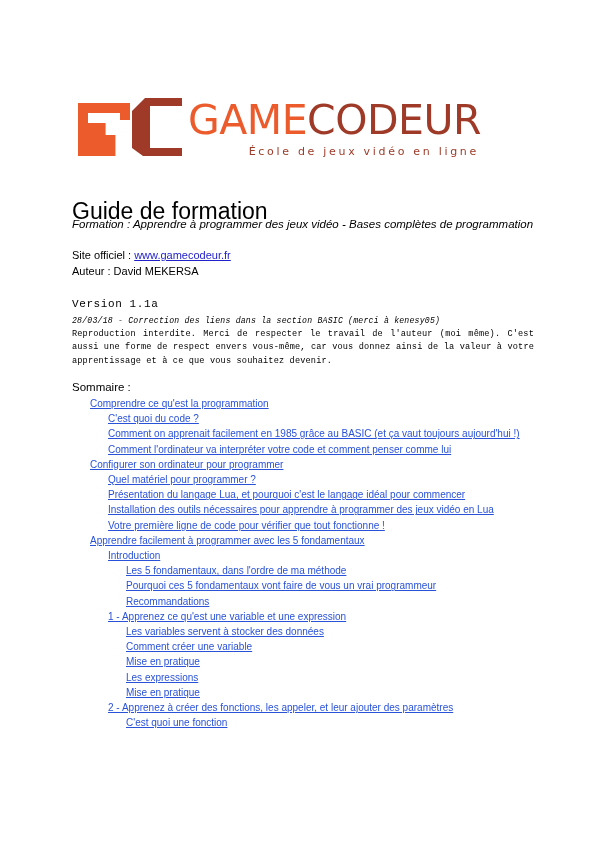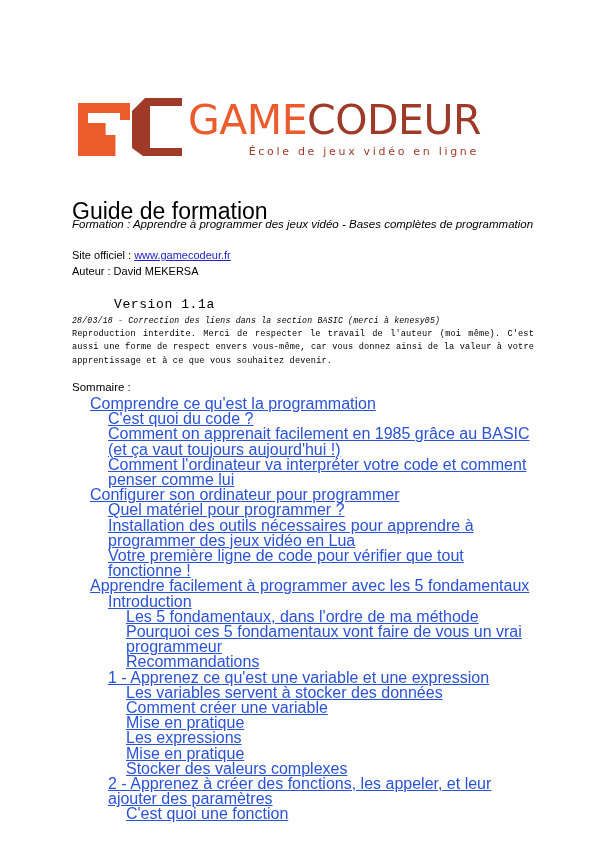--- a/index.html
+++ b/index.html
@@ -152,24 +152,23 @@
   }
 
   
   .version-block {
     position: absolute;
     left: 72px;
     top: 297px;
     font-family: "Liberation Mono", "DejaVu Sans Mono", monospace;
   }
   .version-line {
-    font-size: 13px;
+    font-size: 11px;
     line-height: 15px;
     letter-spacing: 0.6px;
-    margin-left: 42px;
   }
   .version-note {
     font-size: 8.2px;
     line-height: 13px;
     font-style: italic;
     letter-spacing: 0.2px;
     margin-top: 2px;
   }
   .legal {
     position: absolute;
@@ -192,21 +191,21 @@
     line-height: 15px;
   }
   .toc {
     position: absolute;
     left: 72px;
     top: 396px;
     width: 460px;
   }
   .toc-item {
     display: block;
-    font-size: 16px;
+    font-size: 10px;
     line-height: 15.2px;
     color: #2a52d8;
     text-decoration: none;
   }
   .toc-item .toc-text {
     text-decoration: underline;
     text-underline-offset: 1px;
   }
   .lvl-1 { padding-left: 18px; }
   .lvl-2 { padding-left: 36px; }
@@ -248,31 +247,31 @@
   <div class="legal">Reproduction interdite. Merci de respecter le travail de l'auteur (moi même). C'est aussi une forme de respect envers vous-même, car vous donnez ainsi de la valeur à votre apprentissage et à ce que vous souhaitez devenir.</div>
 
   <div class="summary-heading">Sommaire :</div>
   <nav class="toc">
       <a class="toc-item lvl-1" href="#" style="color: rgb(42, 82, 216);"><span class="toc-text">Comprendre ce qu'est la programmation</span></a>
       <a class="toc-item lvl-2" href="#" style="color: rgb(42, 82, 216);"><span class="toc-text">C'est quoi du code ?</span></a>
       <a class="toc-item lvl-2" href="#" style="color: rgb(42, 82, 216);"><span class="toc-text">Comment on apprenait facilement en 1985 grâce au BASIC (et ça vaut toujours aujourd'hui !)</span></a>
       <a class="toc-item lvl-2" href="#" style="color: rgb(42, 82, 216);"><span class="toc-text">Comment l'ordinateur va interpréter votre code et comment penser comme lui</span></a>
       <a class="toc-item lvl-1" href="#" style="color: rgb(42, 82, 216);"><span class="toc-text">Configurer son ordinateur pour programmer</span></a>
       <a class="toc-item lvl-2" href="#" style="color: rgb(42, 82, 216);"><span class="toc-text">Quel matériel pour programmer ?</span></a>
+      <a class="toc-item lvl-2" href="#" style="color: rgb(42, 82, 216);"><span class="toc-text">Présentation du langage Lua, et pourquoi c'est le langage idéal pour commencer</span></a>
       <a class="toc-item lvl-2" href="#" style="color: rgb(42, 82, 216);"><span class="toc-text">Installation des outils nécessaires pour apprendre à programmer des jeux vidéo en Lua</span></a>
       <a class="toc-item lvl-2" href="#" style="color: rgb(42, 82, 216);"><span class="toc-text">Votre première ligne de code pour vérifier que tout fonctionne !</span></a>
       <a class="toc-item lvl-1" href="#" style="color: rgb(42, 82, 216);"><span class="toc-text">Apprendre facilement à programmer avec les 5 fondamentaux</span></a>
       <a class="toc-item lvl-2" href="#" style="color: rgb(42, 82, 216);"><span class="toc-text">Introduction</span></a>
       <a class="toc-item lvl-3" href="#" style="color: rgb(42, 82, 216);"><span class="toc-text">Les 5 fondamentaux, dans l'ordre de ma méthode</span></a>
       <a class="toc-item lvl-3" href="#" style="color: rgb(42, 82, 216);"><span class="toc-text">Pourquoi ces 5 fondamentaux vont faire de vous un vrai programmeur</span></a>
       <a class="toc-item lvl-3" href="#" style="color: rgb(42, 82, 216);"><span class="toc-text">Recommandations</span></a>
       <a class="toc-item lvl-2" href="#" style="color: rgb(42, 82, 216);"><span class="toc-text">1 - Apprenez ce qu'est une variable et une expression</span></a>
       <a class="toc-item lvl-3" href="#" style="color: rgb(42, 82, 216);"><span class="toc-text">Les variables servent à stocker des données</span></a>
       <a class="toc-item lvl-3" href="#" style="color: rgb(42, 82, 216);"><span class="toc-text">Comment créer une variable</span></a>
       <a class="toc-item lvl-3" href="#" style="color: rgb(42, 82, 216);"><span class="toc-text">Mise en pratique</span></a>
       <a class="toc-item lvl-3" href="#" style="color: rgb(42, 82, 216);"><span class="toc-text">Les expressions</span></a>
       <a class="toc-item lvl-3" href="#" style="color: rgb(42, 82, 216);"><span class="toc-text">Mise en pratique</span></a>
-      <a class="toc-item lvl-3" href="#" style="color: rgb(42, 82, 216);"><span class="toc-text">Stocker des valeurs complexes</span></a>
       <a class="toc-item lvl-2" href="#" style="color: rgb(42, 82, 216);"><span class="toc-text">2 - Apprenez à créer des fonctions, les appeler, et leur ajouter des paramètres</span></a>
       <a class="toc-item lvl-3" href="#" style="color: rgb(42, 82, 216);"><span class="toc-text">C'est quoi une fonction</span></a>
     </nav>
 
 </div>
 
 </body></html>

